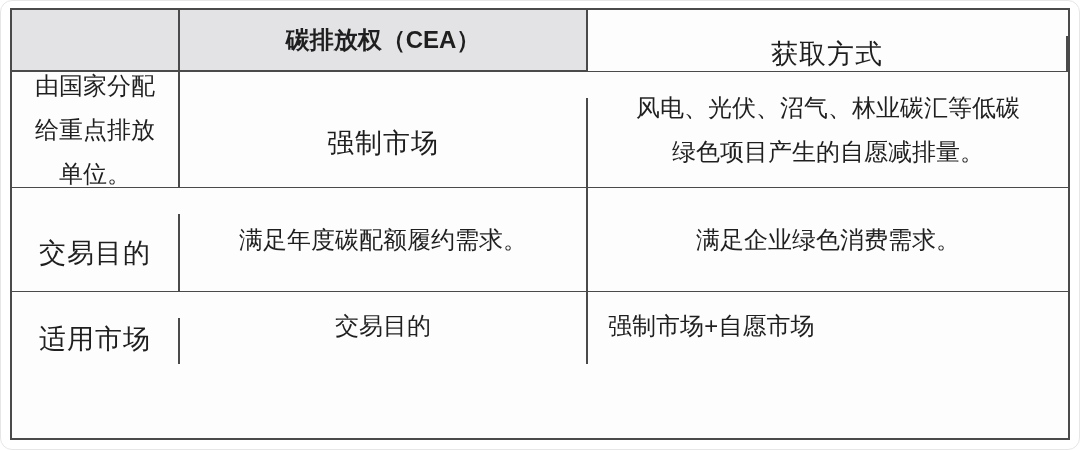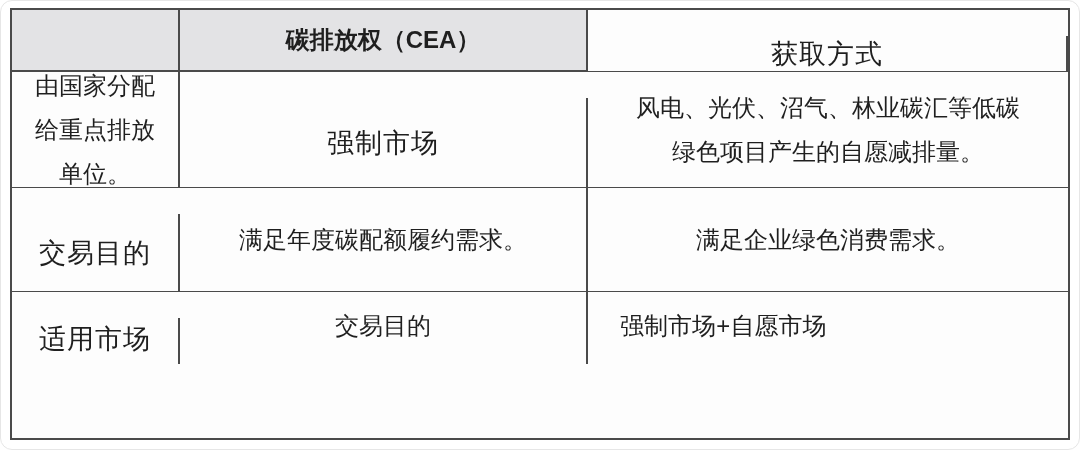--- a/index.html
+++ b/index.html
@@ -37,21 +37,21 @@
   .header-cell {
     background: #e3e3e5;
     border-bottom: 2px solid #4a4a4a;
     font-family: "Liberation Sans", "DejaVu Sans", sans-serif;
     font-weight: bold;
     font-size: 24px;
   }
 
   .row-label { font-size: 27px; letter-spacing: 1px; margin-top: 26px; }
 
-  .cell.align-left { justify-content: flex-start; text-align: right; padding-left: 32px; }
+  .cell.align-left { justify-content: flex-start; text-align: right; padding-left: 20px; }
 </style>
 </head>
 <body>
 
 <div class="page-frame"></div>
 
 <div class="cmp-table">
 
   <div class="cell header-cell"></div>
   <div class="cell header-cell">碳排放权（CEA）</div>

